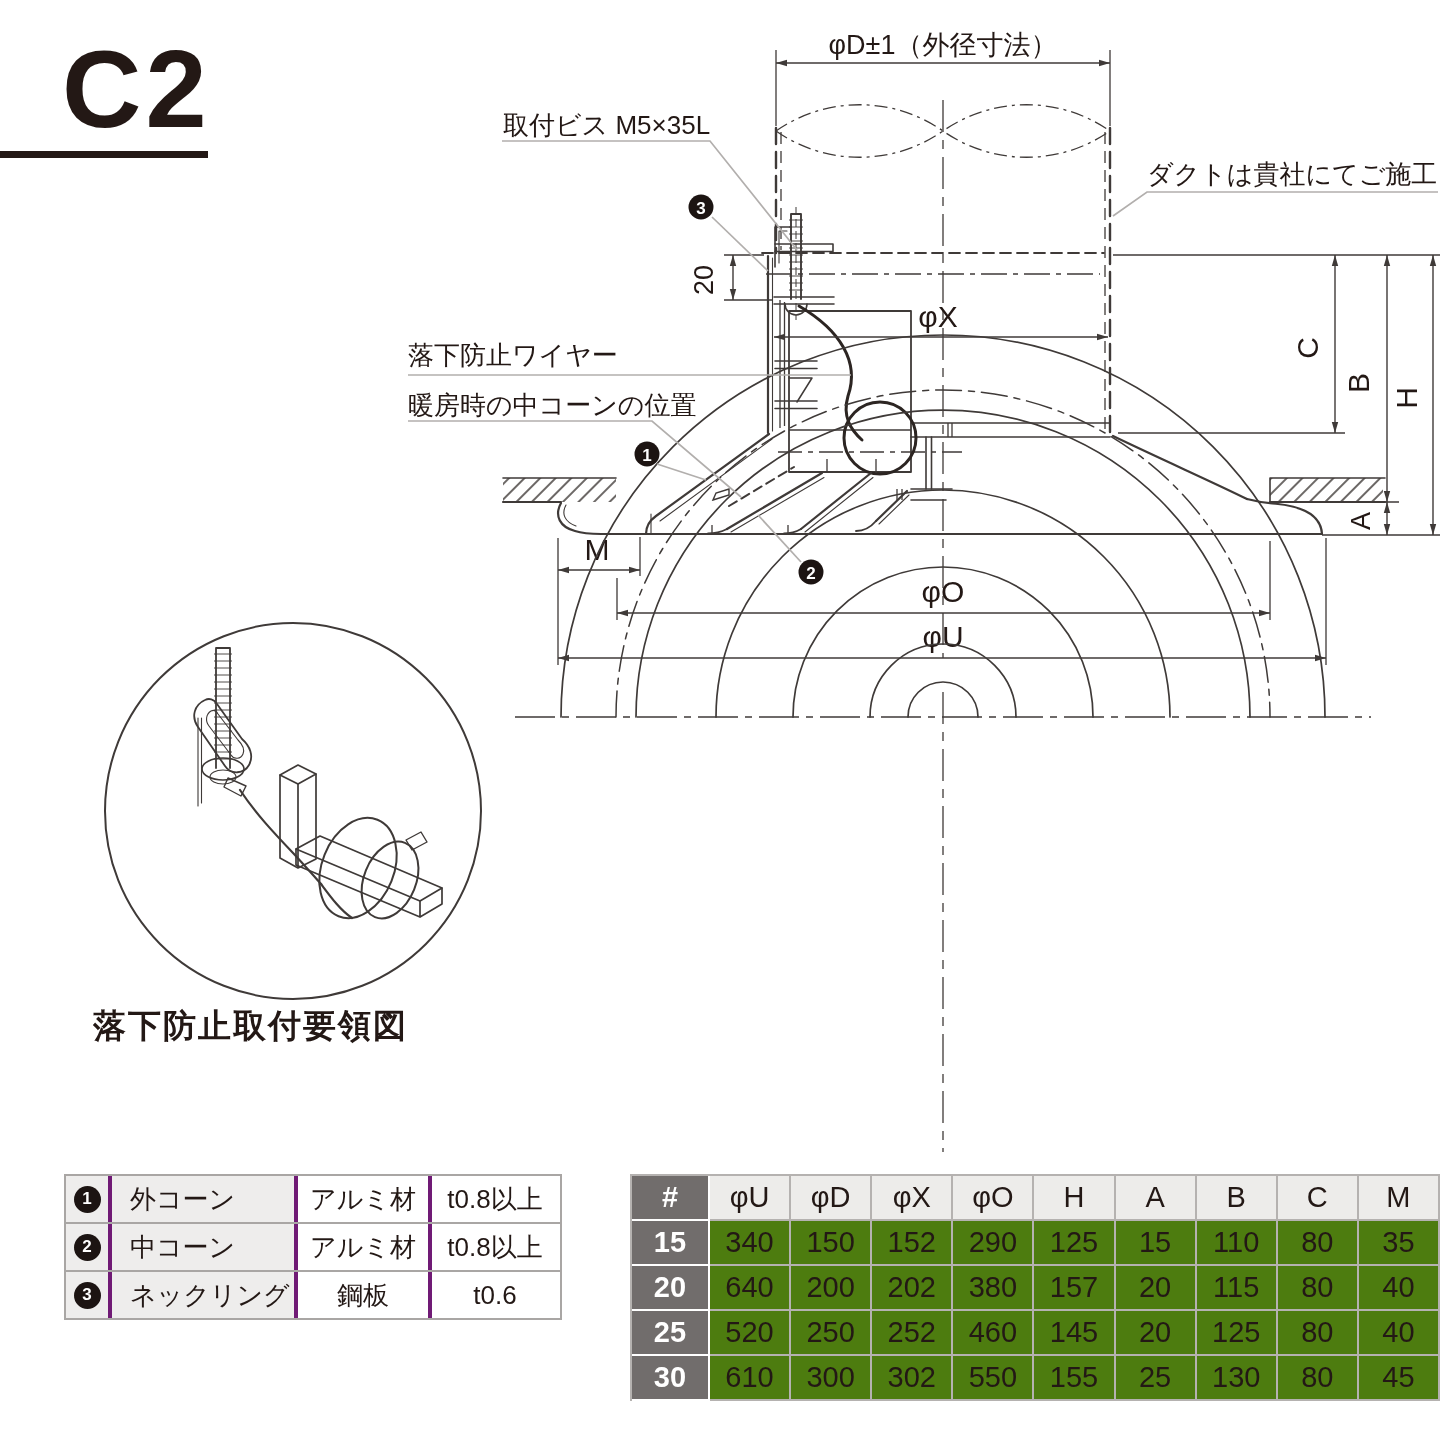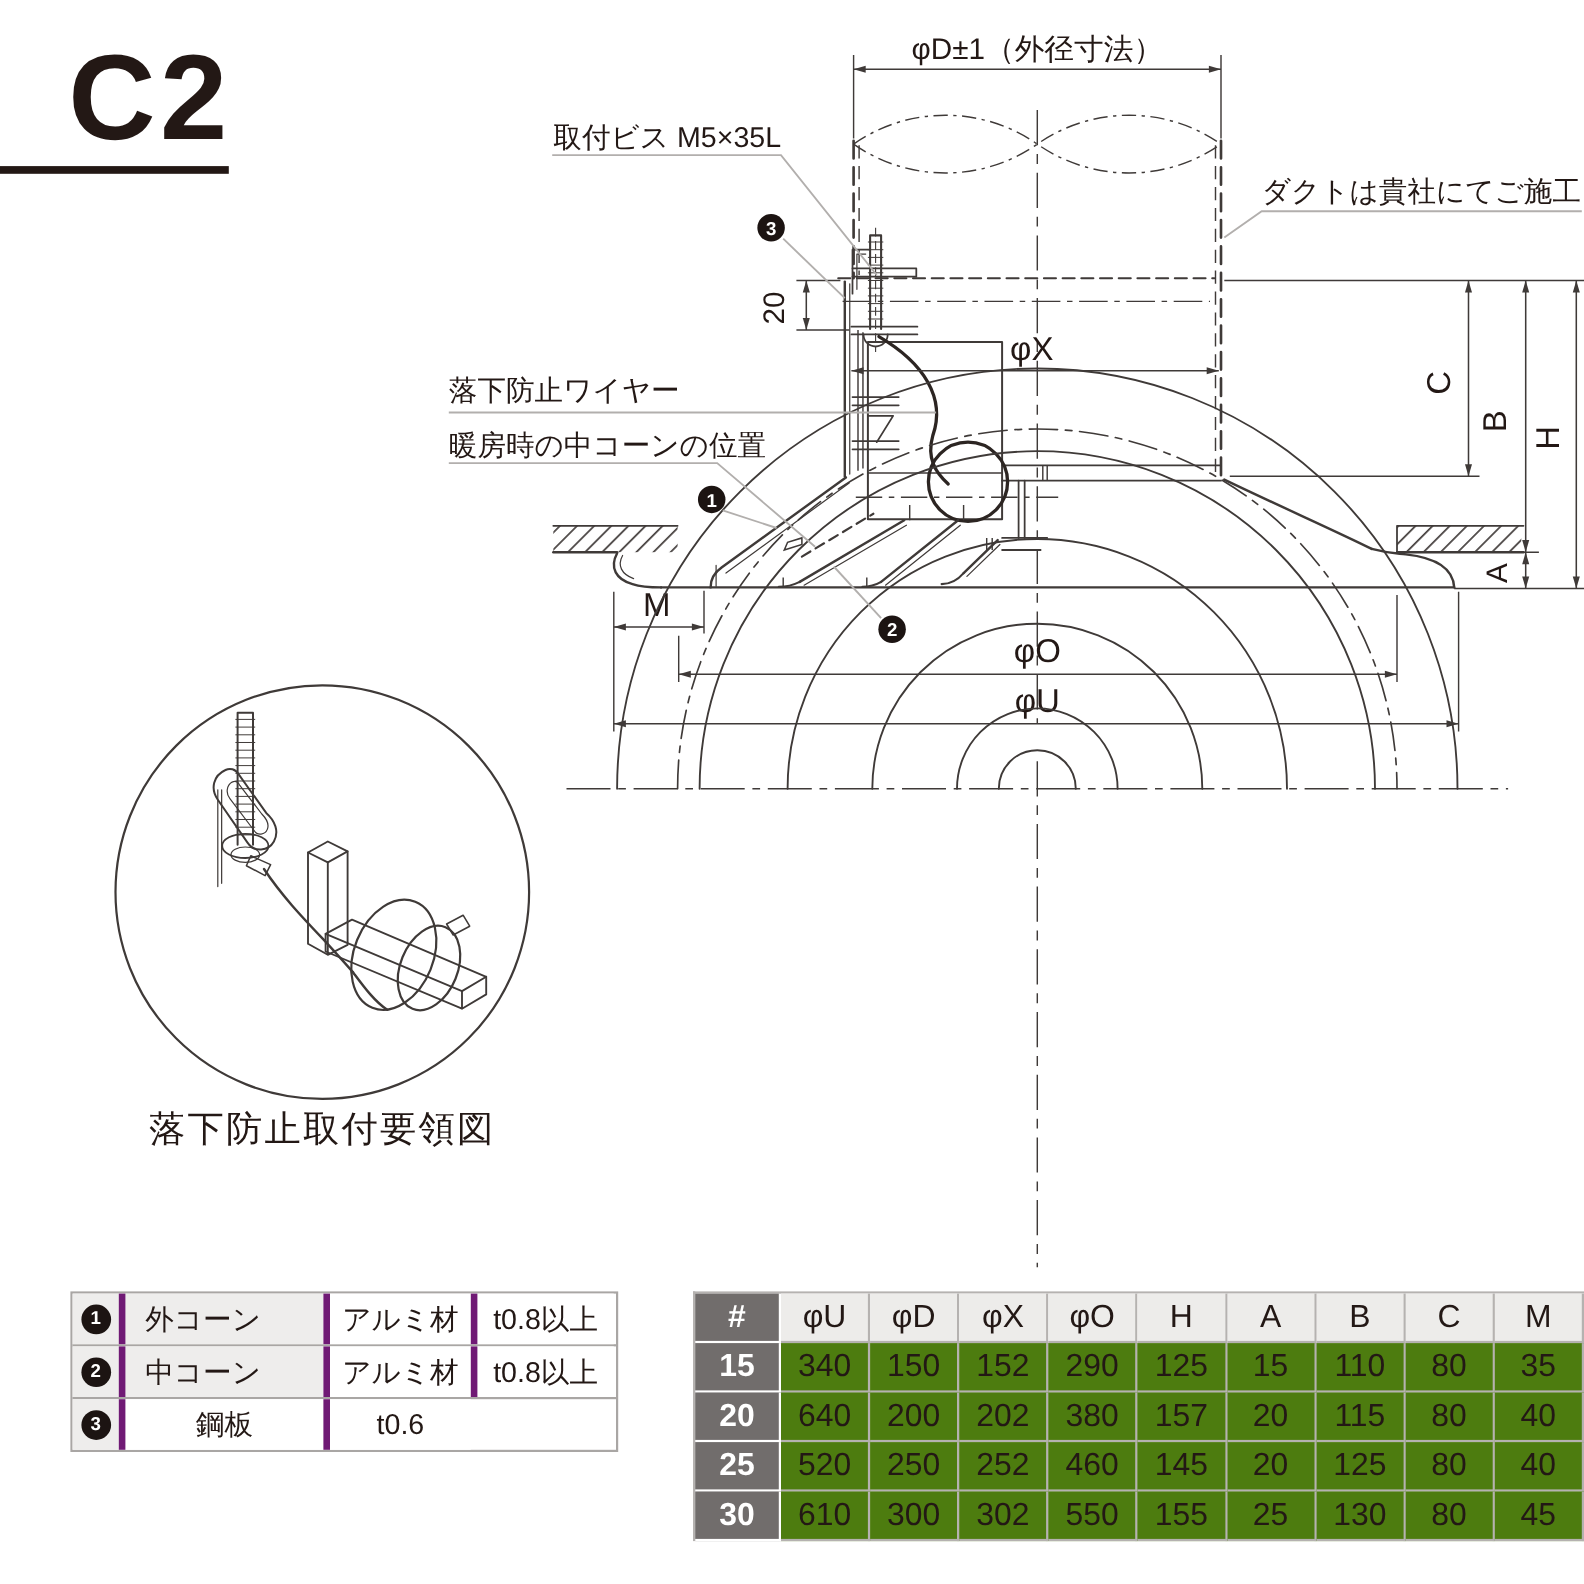--- a/index.html
+++ b/index.html
@@ -1,41 +1,41 @@
 <!DOCTYPE html>
 <html><head>
 <meta charset="utf-8">
 <style>
   html,body{margin:0;padding:0;background:#fff}
   #canvas{position:relative;width:1440px;height:1440px;background:#ffffff;overflow:hidden;
           font-family:"Liberation Sans","DejaVu Sans",sans-serif;color:#231815}
   .abs{position:absolute}
   .model-title{left:62px;top:34px;font-size:110px;font-weight:bold;letter-spacing:4px;line-height:1;color:#231815}
   .title-bar{left:0;top:151px;width:208px;height:7px;background:#231815}
-  .detail-caption{left:93px;top:1004px;width:400px;text-align:center;font-size:33px;font-weight:normal;letter-spacing:2px}
+  .detail-caption{left:93px;top:1004px;width:400px;text-align:left;font-size:33px;font-weight:bold;letter-spacing:2px}
 
   
   .s   {stroke:#3f3a38;fill:none;stroke-width:2.2;stroke-linejoin:round;stroke-linecap:round}
   .s1  {stroke:#3f3a38;fill:none;stroke-width:1.1;stroke-linejoin:round;stroke-linecap:round}
   .s15 {stroke:#3f3a38;fill:none;stroke-width:1.6;stroke-linejoin:round;stroke-linecap:round}
   .thin{stroke:#3f3a38;fill:none;stroke-width:1.3}
   .dim {stroke:#3f3a38;fill:none;stroke-width:1.4}
   .ldr {stroke:#b2afad;fill:none;stroke-width:1.7}
   .wire{stroke:#2c2522;fill:none;stroke-width:3;stroke-linecap:round}
   .txt {fill:#231815;font-family:"Liberation Sans","DejaVu Sans",sans-serif;font-size:26px}
   .txt30{font-size:30px}
   .txt27{font-size:27px}
   .badge-c{fill:#1c1412}
   .badge-t{fill:#ffffff;font-family:"Liberation Sans",sans-serif;font-size:17px;font-weight:bold;text-anchor:middle}
 
   
   .mat{left:64px;top:1174px;width:498px;border:2px solid #a9a6a4;box-sizing:border-box;font-size:26px;background:#fff}
   .mat-row{display:grid;grid-template-columns:42px 186px 134px 130px;height:46px}
   .mat-row + .mat-row{border-top:2px solid #a9a6a4}
-  .mat-cell{display:flex;align-items:center;justify-content:center;border-left:6px solid #701a75;box-sizing:border-box;background:#fff}
+  .mat-cell{display:flex;align-items:center;justify-content:center;border-left:4px solid #701a75;box-sizing:border-box;background:#fff}
   .mat-cell.first{border-left:none}
   .cell-gray{background:#eeedec}
   .mat-name{justify-content:flex-start;padding-left:18px}
   .badge{width:27px;height:27px;border-radius:50%;background:#1c1412;color:#fff;font-size:17px;font-weight:bold;
          display:flex;align-items:center;justify-content:center}
 
   
   .dims{left:630px;top:1174px;width:810px;font-size:29px;border-left:2px solid #b5b2b0;border-top:2px solid #b5b2b0;box-sizing:border-box}
   .dims-grid{display:grid;grid-template-columns:78px repeat(9,1fr)}
   .d-cell{height:45px;display:flex;align-items:center;justify-content:center;box-sizing:border-box;
@@ -265,20 +265,21 @@
           <span class="badge">2</span>
         </div>
       <div class="mat-cell cell-gray mat-name">中コーン</div>
       <div class="mat-cell">アルミ材</div>
       <div class="mat-cell">t0.8以上</div>
     </div>
     <div class="mat-row">
       <div class="mat-cell first cell-gray">
           <span class="badge">3</span>
         </div>
+      <div class="mat-cell cell-gray mat-name">ネックリング</div>
       <div class="mat-cell">鋼板</div>
       <div class="mat-cell">t0.6</div>
     </div>
   </div>
 
   <div class="abs dims">
     <div class="dims-grid">
       <div class="d-cell d-dark">#</div>
       <div class="d-cell d-light">φU</div>
       <div class="d-cell d-light">φD</div>

